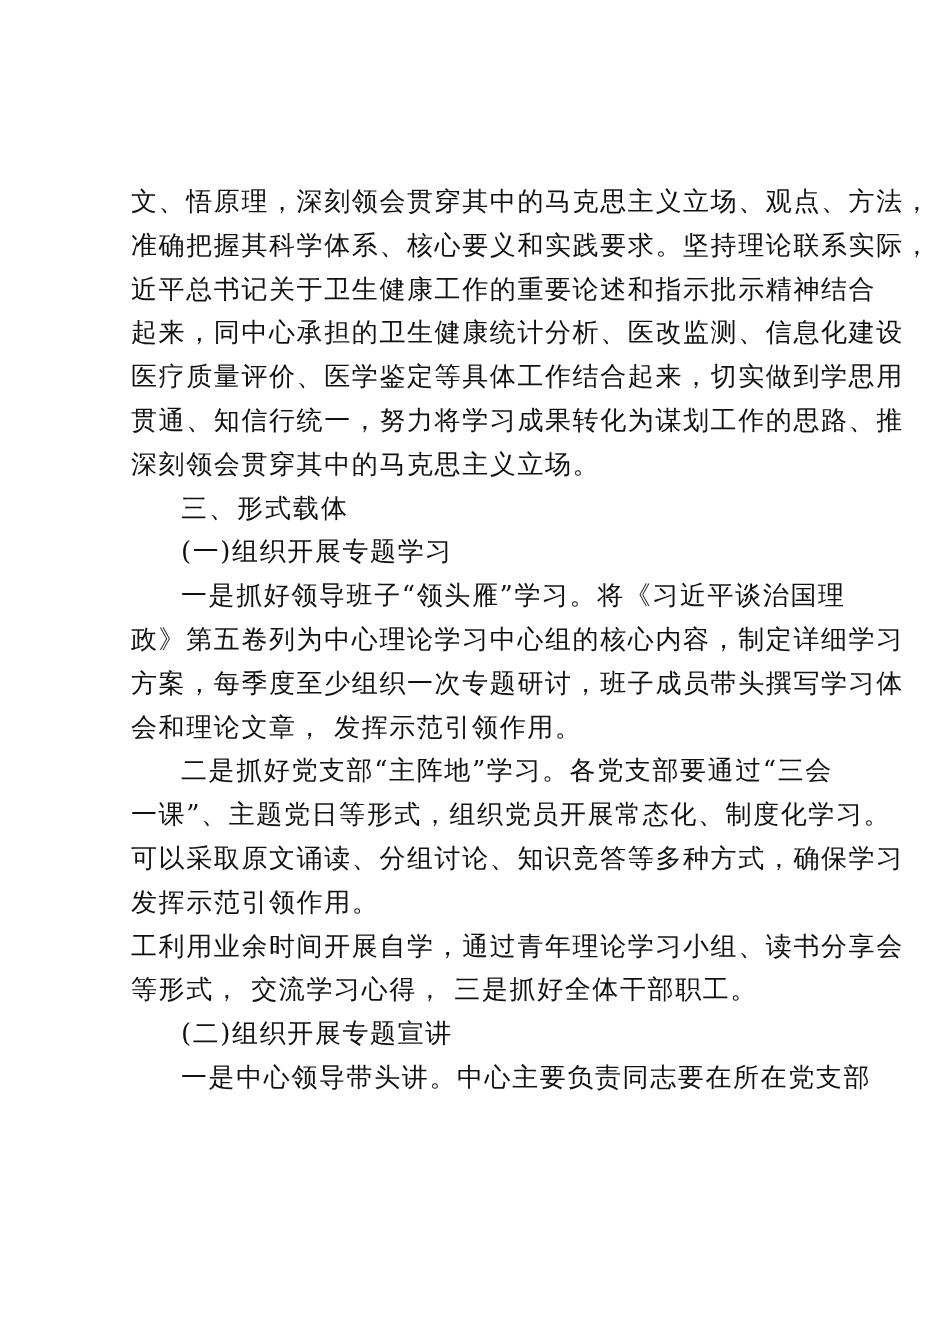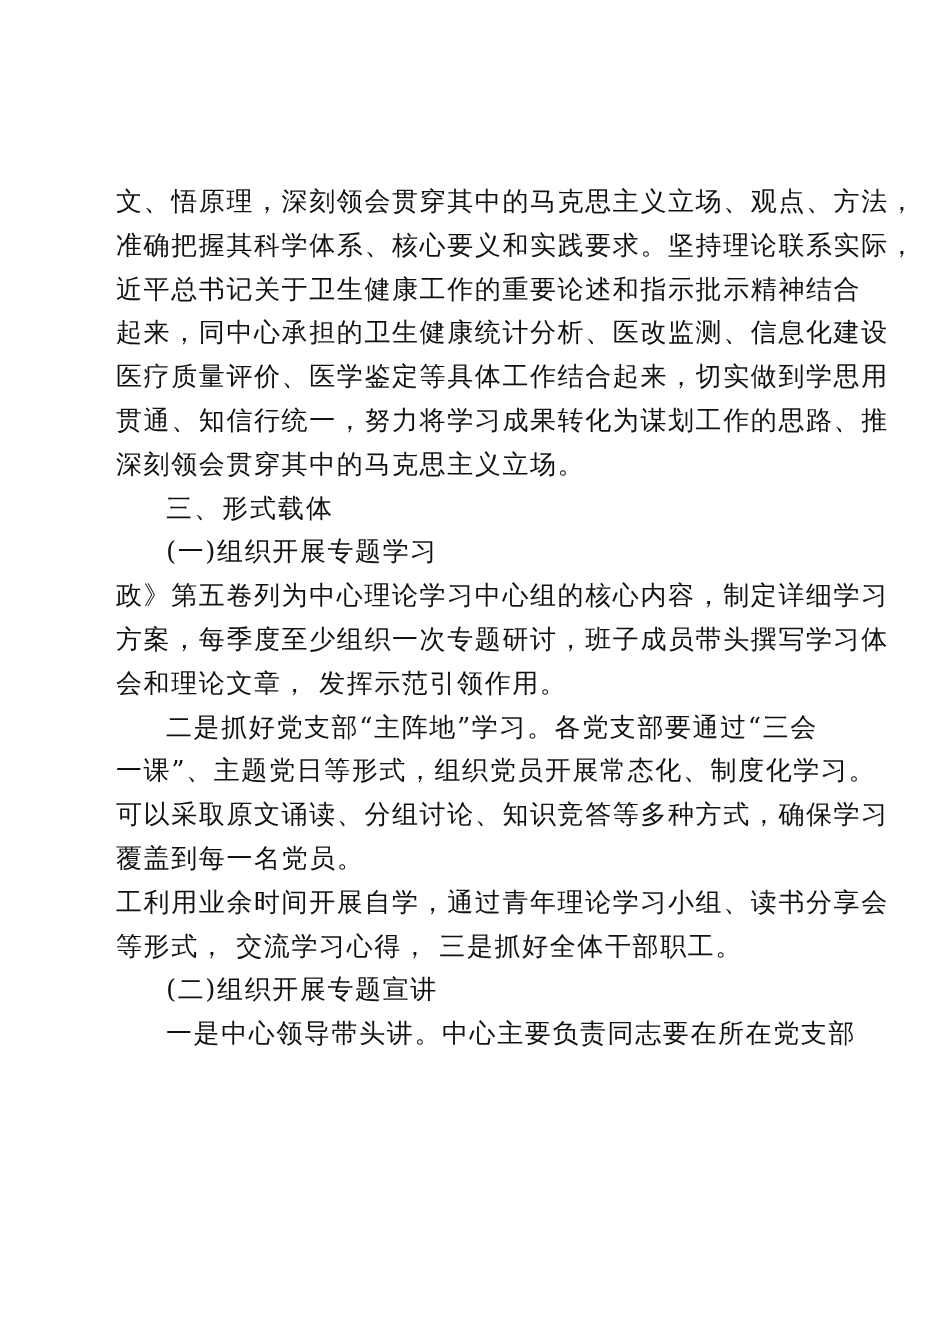--- a/index.html
+++ b/index.html
@@ -1,18 +1,18 @@
 <!DOCTYPE html>
 <html><head>
   <meta charset="utf-8">
   <style>
     html, body { margin: 0; padding: 0; background: #ffffff; }
     body { width: 950px; height: 1344px; position: relative; overflow: hidden; }
     .page {
-      position: absolute; left: 116px; top: 180px; width: 700px;
+      position: absolute; left: 131px; top: 180px; width: 700px;
       font-family: "DejaVu Serif", "Liberation Serif", serif;
       font-size: 26px; color: #111111;
     }
     .line {
       height: 43.8px; line-height: 43.8px; white-space: nowrap;
       letter-spacing: 1.6px;
     }
     .indent { padding-left: 50px; }
     .heading { font-family: "DejaVu Sans", "Liberation Sans", sans-serif; font-weight: normal; letter-spacing: 2px; }
     .just { text-align: justify; text-align-last: justify; }
@@ -23,24 +23,25 @@
 <div class="page" id="page">
     <div class="line just">文、悟原理，深刻领会贯穿其中的马克思主义立场、观点、方法，</div>
     <div class="line just">准确把握其科学体系、核心要义和实践要求。坚持理论联系实际，</div>
     <div class="line just">近平总书记关于卫生健康工作的重要论述和指示批示精神结合</div>
     <div class="line just">起来，同中心承担的卫生健康统计分析、医改监测、信息化建设</div>
     <div class="line just">医疗质量评价、医学鉴定等具体工作结合起来，切实做到学思用</div>
     <div class="line just">贯通、知信行统一，努力将学习成果转化为谋划工作的思路、推</div>
     <div class="line">深刻领会贯穿其中的马克思主义立场。</div>
     <div class="line indent heading">三、形式载体</div>
     <div class="line indent">(一)组织开展专题学习</div>
+    <div class="line indent just">一是抓好领导班子“领头雁”学习。将《习近平谈治国理</div>
     <div class="line just">政》第五卷列为中心理论学习中心组的核心内容，制定详细学习</div>
     <div class="line just">方案，每季度至少组织一次专题研讨，班子成员带头撰写学习体</div>
     <div class="line">会和理论文章， 发挥示范引领作用。</div>
     <div class="line indent just">二是抓好党支部“主阵地”学习。各党支部要通过“三会</div>
     <div class="line just">一课”、主题党日等形式，组织党员开展常态化、制度化学习。</div>
     <div class="line just">可以采取原文诵读、分组讨论、知识竞答等多种方式，确保学习</div>
-    <div class="line">覆盖到每一名党员。</div>
+    <div class="line">发挥示范引领作用。</div>
     <div class="line just">工利用业余时间开展自学，通过青年理论学习小组、读书分享会</div>
     <div class="line">等形式， 交流学习心得， 三是抓好全体干部职工。</div>
     <div class="line indent">(二)组织开展专题宣讲</div>
     <div class="line indent just">一是中心领导带头讲。中心主要负责同志要在所在党支部</div>
   </div>
 
 </body></html>

